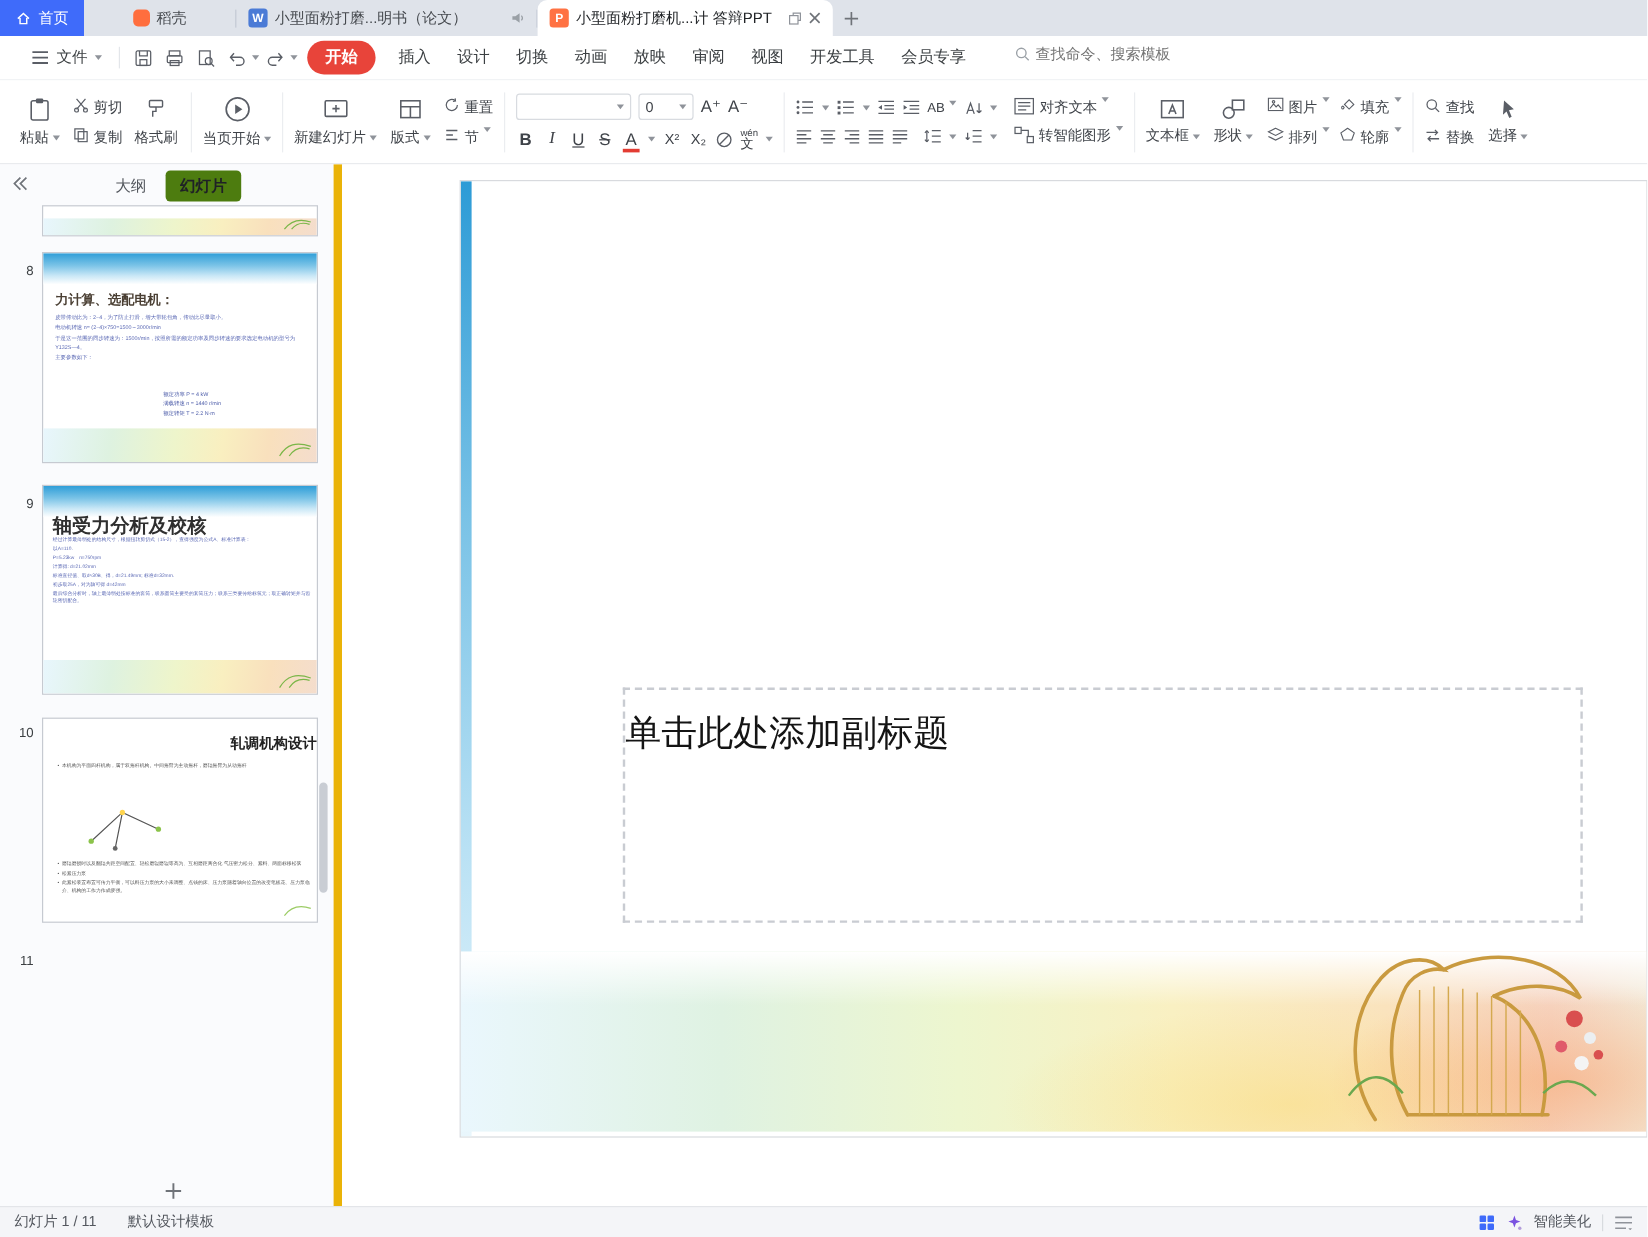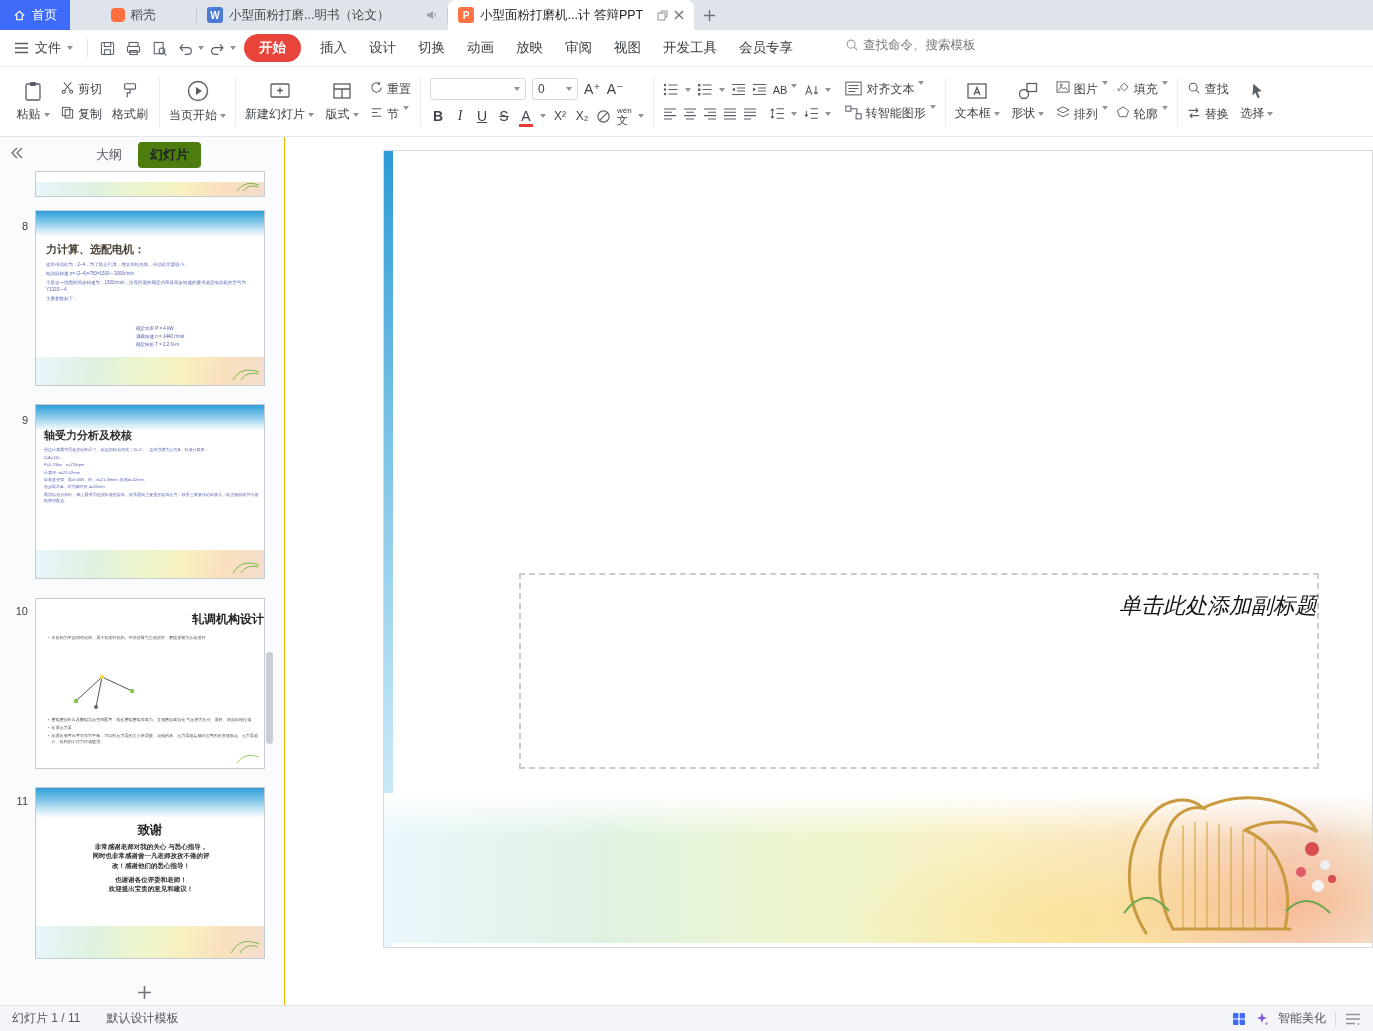--- a/index.html
+++ b/index.html
@@ -14,21 +14,21 @@
 .tdiv{width:1px;height:15px;background:#c3c9d4;align-self:center;}
 .tab-doc{width:250px;}
 .tab-ppt{background:#fff;border-radius:8px 8px 0 0;width:246px;color:#222528;}
 .tab-label{white-space:nowrap;overflow:hidden;text-overflow:ellipsis;flex:1;}
 .appicon{width:16px;height:16px;border-radius:3px;color:#fff;font-size:10px;font-weight:bold;display:flex;align-items:center;justify-content:center;flex:none;}
 .wicon{background:#4b7bd6}.picon{background:#ff7243}
 .doclogo{width:14px;height:14px;border-radius:4px;background:#ff6e3e;flex:none;}
 .newtab{width:30px;display:flex;align-items:center;justify-content:center;}
 
 
-.menubar{position:absolute;left:0;top:30px;width:100%;height:37px;background:#fff;display:flex;align-items:center;padding:0 6px;border-bottom:1px solid #eef0f3;}
+.menubar{position:absolute;left:0;top:30px;width:100%;height:37px;background:#fff;display:flex;align-items:center;padding:0 18px;border-bottom:1px solid #eef0f3;}
 .mfile{display:flex;align-items:center;gap:6px;font-size:13px;padding:0 8px;}
 .mico{width:26px;height:24px;display:flex;align-items:center;justify-content:center;border-radius:3px;}
 .mdiv{width:1px;height:18px;background:#e3e6ea;margin:0 6px;}
 .mitem{font-size:13.5px;color:#3c4043;padding:5px 0;margin:0 11px;white-space:nowrap;}
 .mitem.active{background:#e8443a;color:#fff;border-radius:15px;padding:5px 15px;margin:0 8px;font-weight:bold;}
 .msearch{position:absolute;left:845px;top:8px;display:flex;align-items:flex-start;gap:4px;}
 .msearch input{border:none;outline:none;background:transparent;font-size:12.5px;color:#9aa0a6;width:160px;}
 .crt{width:0;height:0;border-left:3.5px solid transparent;border-right:3.5px solid transparent;border-top:4px solid #8f939a;display:inline-block;flex:none;}
 
 
@@ -43,21 +43,21 @@
 .rrow{display:flex;align-items:center;gap:6px;}
 .combo{height:22px;border:1px solid #d8dbe0;border-radius:3px;display:flex;align-items:center;justify-content:space-between;padding:0 5px;background:#fff;font-size:12px;color:#3f4349;}
 .bch{font-size:14px;color:#3f4349;min-width:16px;text-align:center;}
 .fontcolor{position:relative;}
 .fontcolor::after{content:"";position:absolute;left:1px;right:1px;bottom:-3px;height:3px;background:#e33c33;}
 .pinyin{display:flex;flex-direction:column;align-items:flex-start;line-height:1;font-size:8px;color:#3f4349;}
 .pinyin .b{font-size:11px;}
 .ib{display:inline-flex;align-items:center;justify-content:center;}
 
 
-.sidebar{position:absolute;left:0;top:137px;width:285px;height:868px;background:#fafbfd;border-right:1px solid #eab308;}
+.sidebar{position:absolute;left:0;top:137px;width:285px;height:868px;background:#fafbfd;border-right:7px solid #eab308;}
 .collapse{position:absolute;left:10px;top:10px;}
 .sb-tabs{position:absolute;left:88px;top:5px;display:flex;gap:8px;align-items:center;font-size:13px;color:#55595f;}
 .sb-tab{padding:4px 8px;}
 .sb-tab.active{background:#4d7c0f;border-radius:4px;padding:4px 12px;color:#1f2126;font-weight:bold;}
 .thumb{position:absolute;left:35px;width:230px;background:#fff;border:1px solid #c6cad1;overflow:hidden;}
 .thumb-num{position:absolute;left:10px;width:18px;text-align:right;font-size:11px;color:#3c4043;}
 .mtop{position:absolute;top:0;left:0;right:0;height:26px;background:linear-gradient(to bottom,#2f9ed8,#7cc4e7 40%,#c8e7f6 72%,#fff);}
 .mbot{position:absolute;bottom:0;left:0;right:0;height:28px;background:linear-gradient(100deg,#e8f6fd 0%,#def2e0 25%,#eef5cb 48%,#f9efc0 65%,#f9e0bd 82%,#f4ddcd 100%);}
 .swl{position:absolute;right:3px;bottom:3px;}
 .sc{transform-origin:0 0;position:absolute;}
@@ -70,41 +70,41 @@
 .stop{position:absolute;left:0;top:0;width:100%;height:182px;overflow:hidden;
  background:
   radial-gradient(ellipse 430px 180px at 90% -25%, rgba(13,110,183,.6), transparent 70%),
   radial-gradient(ellipse 750px 130px at 30% 20%, rgba(255,255,255,.45), transparent 72%),
   linear-gradient(to bottom,#1f96d2 0%,#56b4e2 22%,#8fcdea 46%,#cfeaf7 70%,#ffffff 100%);}
 .feather{position:absolute;background:rgba(255,255,255,.85);border-radius:50%;filter:blur(6px);}
 .wmark{position:absolute;left:8px;top:2px;font-size:14px;color:rgba(230,246,255,.8);letter-spacing:1px;}
 .lstrip{position:absolute;left:0;top:0;width:9px;height:100%;background:linear-gradient(to bottom,#2d9bd6,#79c2e6 35%,#b9e1f4 70%,#e9f6fc);}
 .stitle{position:absolute;left:0;top:238px;width:100%;text-align:center;font-family:"Liberation Serif","DejaVu Serif",serif;font-size:62px;font-weight:bold;color:#0a0a0a;letter-spacing:1px;}
 .subbox{position:absolute;left:135px;top:422px;width:800px;height:196px;border:2px dashed #c9ccd2;}
-.subtext{margin-top:16px;text-align:right;font-family:"Liberation Serif","DejaVu Serif",serif;font-size:22px;color:#141414;font-style:italic;}
+.subtext{margin-top:16px;text-align:left;font-family:"Liberation Serif","DejaVu Serif",serif;font-size:30px;color:#141414;}
 .sbot{position:absolute;left:0;bottom:4px;width:100%;height:150px;
  background:
   linear-gradient(to bottom,#ffffff 0%,rgba(255,255,255,0) 30%),
   radial-gradient(ellipse 280px 120px at 93% 72%, rgba(248,150,88,.45), transparent 70%),
   radial-gradient(ellipse 320px 110px at 70% 85%, rgba(250,220,120,.5), transparent 75%),
   linear-gradient(to right,#eaf7fd 0%,#dff2e2 22%,#edf6cf 42%,#f9f0c2 60%,#fae3bd 78%,#f6d9c9 92%,#f3ead9 100%);}
 .harp{position:absolute;right:28px;bottom:8px;}
 
 
 .notes{position:absolute;left:286px;top:975px;right:0;height:30px;background:#f7f8fa;border-top:1px solid #e5e7ea;display:flex;align-items:center;gap:9px;padding:0 14px;font-size:13px;color:#6a6e75;}
 .status{position:absolute;left:0;top:1005px;width:100%;height:26px;background:#f4f5f8;border-top:1px solid #e3e5e9;display:flex;align-items:center;font-size:12px;color:#53575e;padding:0 12px;gap:26px;}
 .status-right{margin-left:auto;display:flex;align-items:center;gap:9px;}
 .sdiv{width:1px;height:14px;background:#d8dbdf;}
 
 
 .t8-title{position:absolute;left:10px;top:31px;font-size:11px;font-weight:bold;color:#4a3f33;}
 .t8-body{left:10px;top:50px;width:420px;transform:scale(.5);font-size:9px;line-height:1.55;color:#5a68b4;}
 .t8-body p{margin-bottom:4px;}
 .t8-params{left:100px;top:114px;width:250px;transform:scale(.5);font-size:9px;line-height:1.7;color:#4a5aa8;}
-.t9-title{position:absolute;left:8px;top:23px;font-size:11px;font-weight:bold;color:#2f2f2f;}
+.t9-title{position:absolute;left:8px;top:23px;font-size:16px;font-weight:bold;color:#2f2f2f;}
 .t9-body{left:8px;top:42px;width:480px;transform:scale(.45);font-size:9px;line-height:1.5;color:#5a68b4;}
 .t9-body p{margin-bottom:3px;}
 .t10-title{position:absolute;left:0;top:12px;width:100%;text-align:right;font-size:12px;font-weight:600;color:#222;}
 .t10-b{width:470px;transform:scale(.45);font-size:9px;line-height:1.5;color:#555;}
 .t10-b p{margin-bottom:4px;padding-left:8px;position:relative;}
 .t10-b p::before{content:"•";position:absolute;left:0;}
 .t11-title{position:absolute;left:0;top:34px;width:100%;text-align:center;font-size:12.5px;font-weight:bold;color:#1d1d1d;}
 .t11-body{left:0;top:54px;width:460px;transform:scale(.5);font-size:13px;font-weight:600;line-height:1.45;color:#2b2b2b;text-align:center;}
 .t11-body p.gap{margin-top:9px;}
 svg{display:block;}
@@ -672,35 +672,20 @@
         <p>磨辊磨损时以及翻辊共距空间配置、轻松磨辊磨辊等高为、互相磨距离合化 气压密力松分、紧料、两面标移松落</p>
         <p>松紧压力泵</p>
         <p>此紧松装置布置可传力平衡，可以料压力泵的大小来调整、点钱的床、压力泵随着轴向位置的改变笔板花、压力泵临介、机构的工作力作成疲强。</p>
       </div>
       <svg class="swl" width="26" height="16">
           <path d="M2 14 C8 6 15 5 24 8" stroke="#9ccc65" fill="none"></path>
         </svg>
     </div>
 
     <span class="thumb-num" style="top:658px">11</span>
-    <div class="thumb" style="top:650px;height:172px">
-      <div class="mtop" style="height:30px"></div>
-      <div class="t11-title">致谢</div>
-      <div class="sc t11-body">
-        <p>非常感谢老师对我的关心 与悉心指导，</p>
-        <p>同时也非常感谢曾一凡老师孜孜不倦的评</p>
-        <p>改！感谢他们的悉心指导！</p>
-        <p class="gap">也谢谢各位评委和老师！</p>
-        <p>欢迎提出宝贵的意见和建议！</p>
-      </div>
-      <div class="mbot" style="height:32px"></div>
-      <svg class="swl" width="32" height="24">
-          <path d="M2 22 C9 10 18 8 30 13 M11 22 C15 15 22 13 29 16" stroke="#7ab648" fill="none"></path>
-        </svg>
-    </div>
 
     <div class="sscroll"></div>
     <div class="addslide">
       <svg width="15" height="15" viewBox="0 0 14 14">
           <path d="M7 1 V13 M1 7 H13" stroke="#6f7379" stroke-width="1.5"></path>
         </svg>
     </div>
   </div>
 
   <div class="stage">

